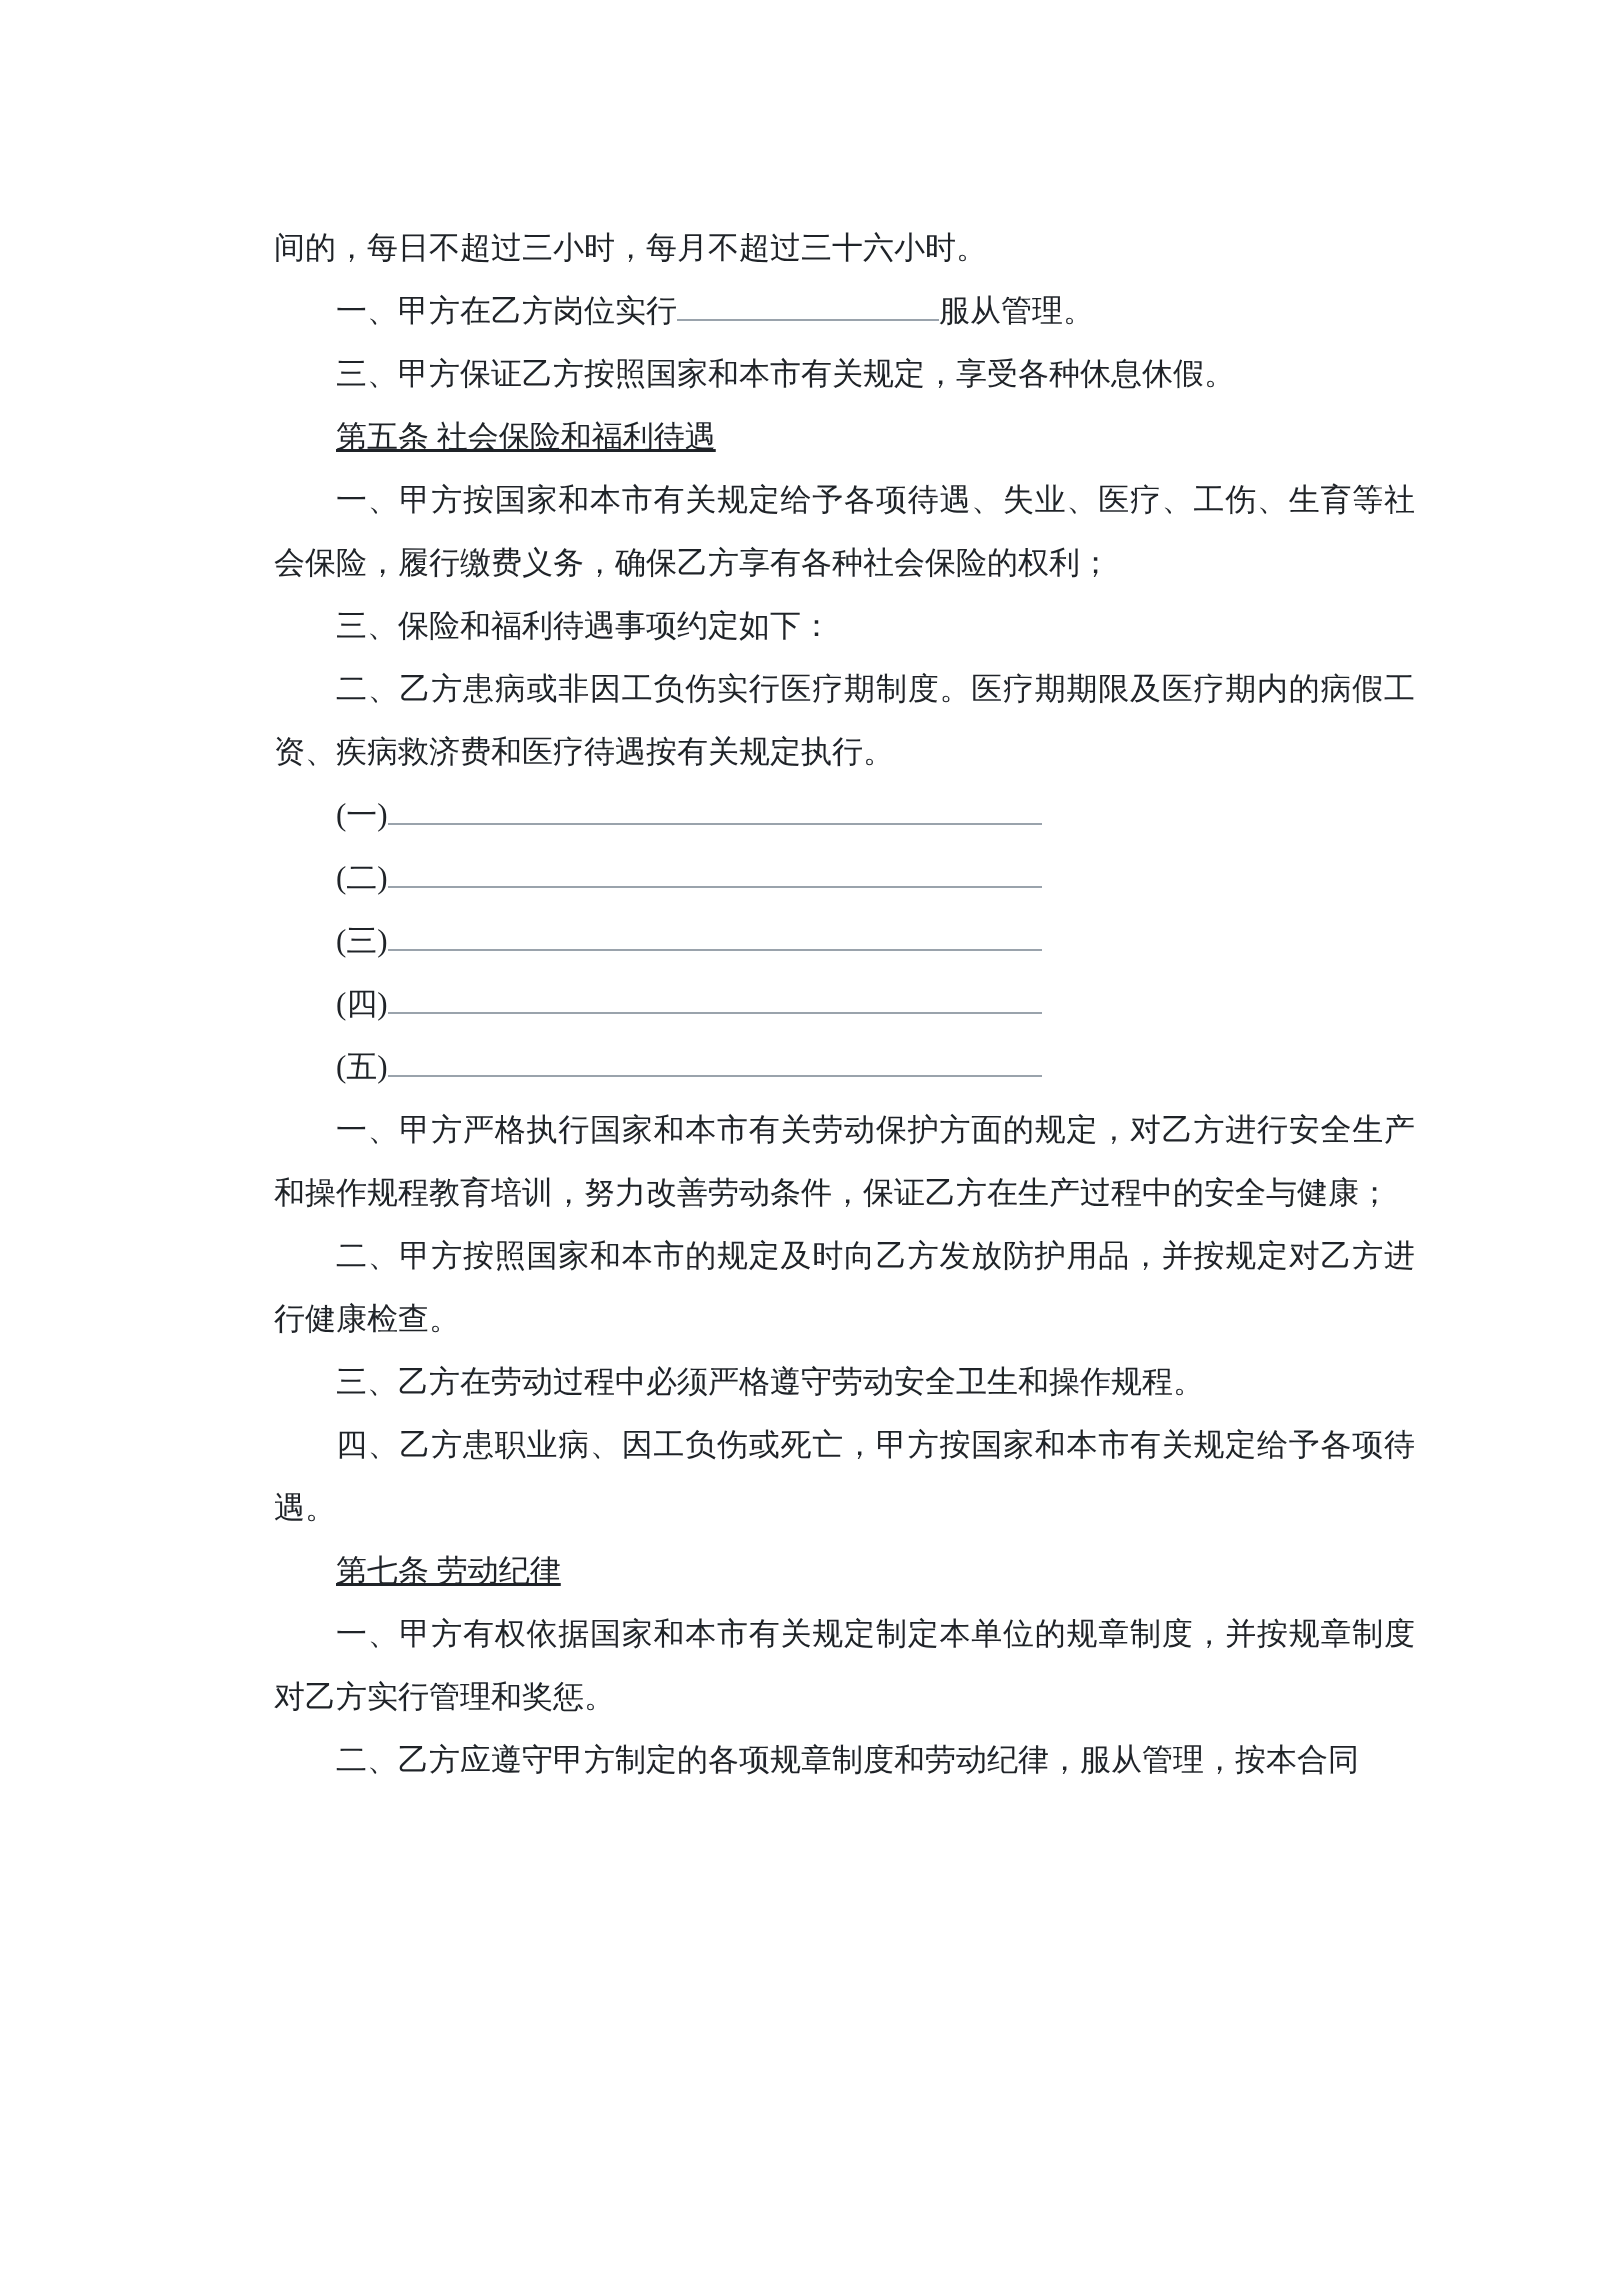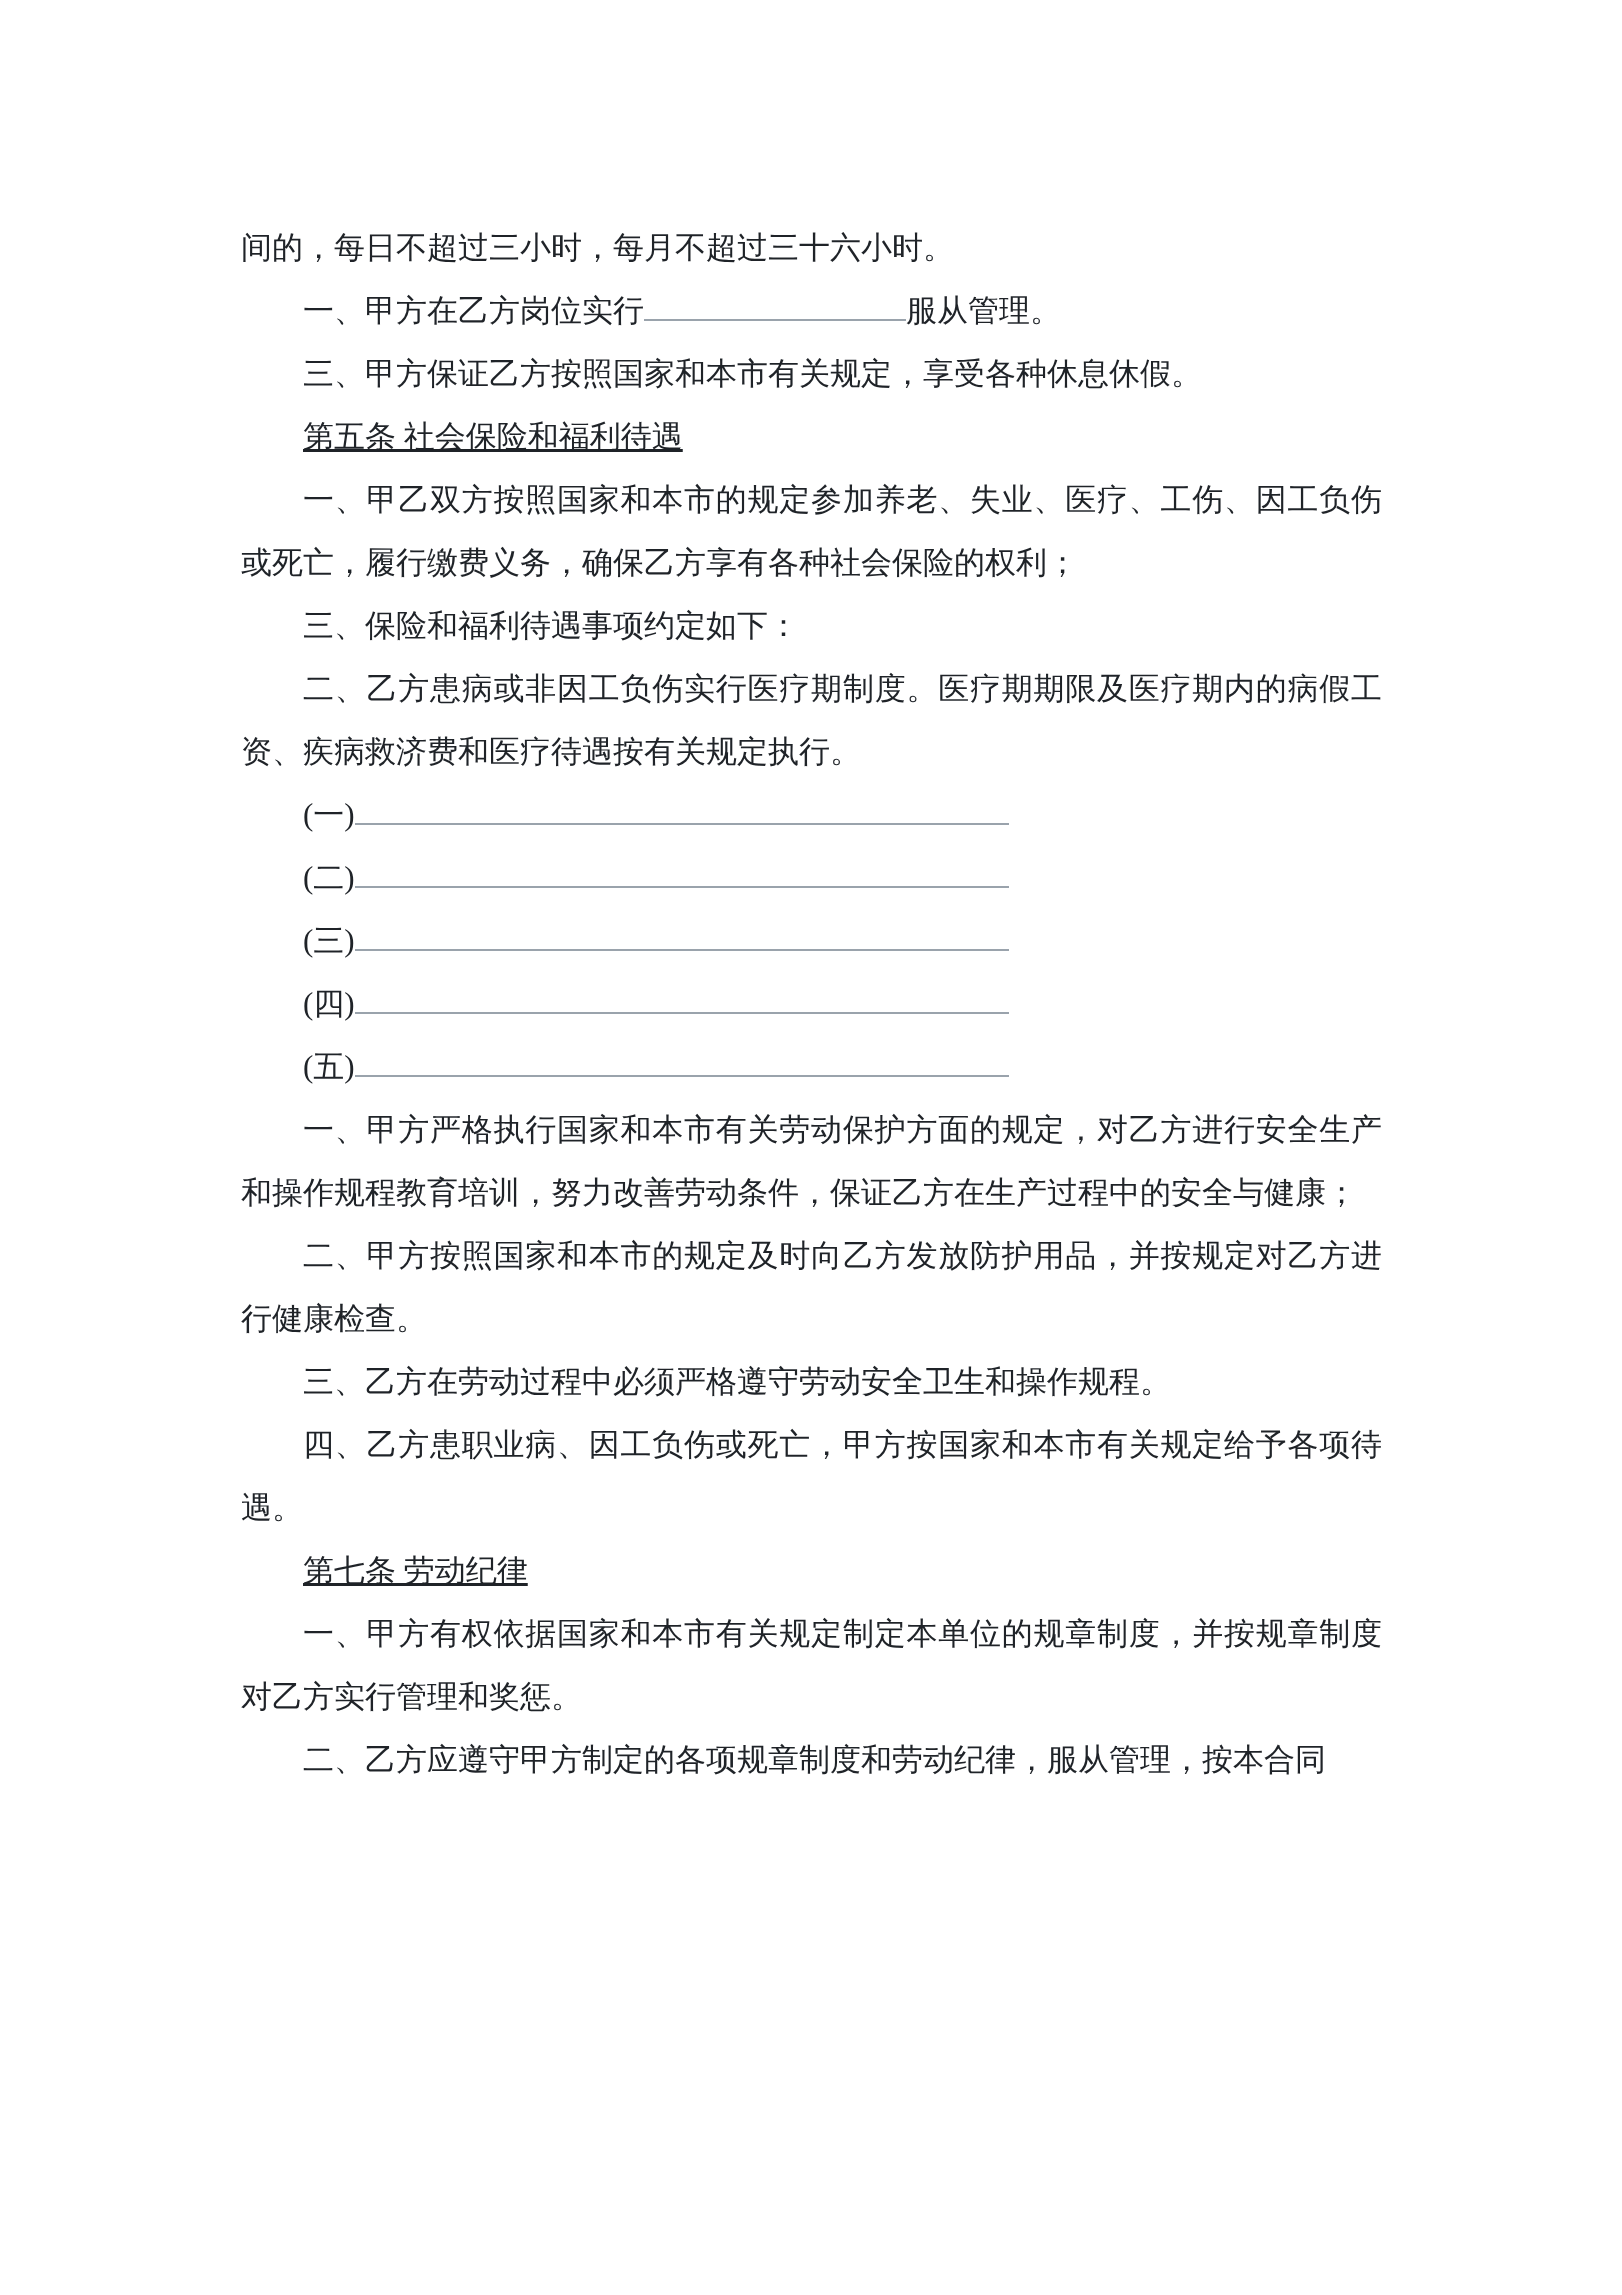--- a/index.html
+++ b/index.html
@@ -16,20 +16,21 @@
     box-sizing: border-box;
     padding: 216px 241px 0 241px;
     overflow: hidden;
     font-family: "Liberation Serif", "DejaVu Serif", serif;
     font-size: 31px;
     line-height: 63px;
     color: #1f2328;
   }
   .doc-body {
     width: 100%;
+    margin-left: 33px;
   }
   p.para {
     margin: 0;
     padding: 0;
     text-align: justify;
     word-break: break-all;
   }
   p.para.indent {
     text-indent: 2em;
   }
@@ -49,21 +50,21 @@
 </style>
 </head>
 <body>
 
 <div class="page">
   <div class="doc-body">
       <p class="para"><span class="text-run">间的，每日不超过三小时，每月不超过三十六小时。</span></p>
       <p class="para indent"><span class="text-run">一、甲方在乙方岗位实行</span><span class="blank" style="width: 262px;"></span><span class="text-run">服从管理。</span></p>
       <p class="para indent"><span class="text-run">三、甲方保证乙方按照国家和本市有关规定，享受各种休息休假。</span></p>
       <p class="para indent heading"><span class="text-run">第五条 社会保险和福利待遇</span></p>
-      <p class="para indent"><span class="text-run">一、甲乙双方按照国家和本市的规定参加养老、失业、医疗、工伤、因工负伤或死亡，履行缴费义务，确保乙方享有各种社会保险的权利；</span></p>
+      <p class="para indent"><span class="text-run">一、甲方按国家和本市有关规定给予各项待遇、失业、医疗、工伤、生育等社会保险，履行缴费义务，确保乙方享有各种社会保险的权利；</span></p>
       <p class="para indent"><span class="text-run">三、保险和福利待遇事项约定如下：</span></p>
       <p class="para indent"><span class="text-run">二、乙方患病或非因工负伤实行医疗期制度。医疗期期限及医疗期内的病假工资、疾病救济费和医疗待遇按有关规定执行。</span></p>
       <p class="para indent"><span class="text-run">(一)</span><span class="blank" style="width: 654px;"></span></p>
       <p class="para indent"><span class="text-run">(二)</span><span class="blank" style="width: 654px;"></span></p>
       <p class="para indent"><span class="text-run">(三)</span><span class="blank" style="width: 654px;"></span></p>
       <p class="para indent"><span class="text-run">(四)</span><span class="blank" style="width: 654px;"></span></p>
       <p class="para indent"><span class="text-run">(五)</span><span class="blank" style="width: 654px;"></span></p>
       <p class="para indent"><span class="text-run">一、甲方严格执行国家和本市有关劳动保护方面的规定，对乙方进行安全生产和操作规程教育培训，努力改善劳动条件，保证乙方在生产过程中的安全与健康；</span></p>
       <p class="para indent"><span class="text-run">二、甲方按照国家和本市的规定及时向乙方发放防护用品，并按规定对乙方进行健康检查。</span></p>
       <p class="para indent"><span class="text-run">三、乙方在劳动过程中必须严格遵守劳动安全卫生和操作规程。</span></p>

